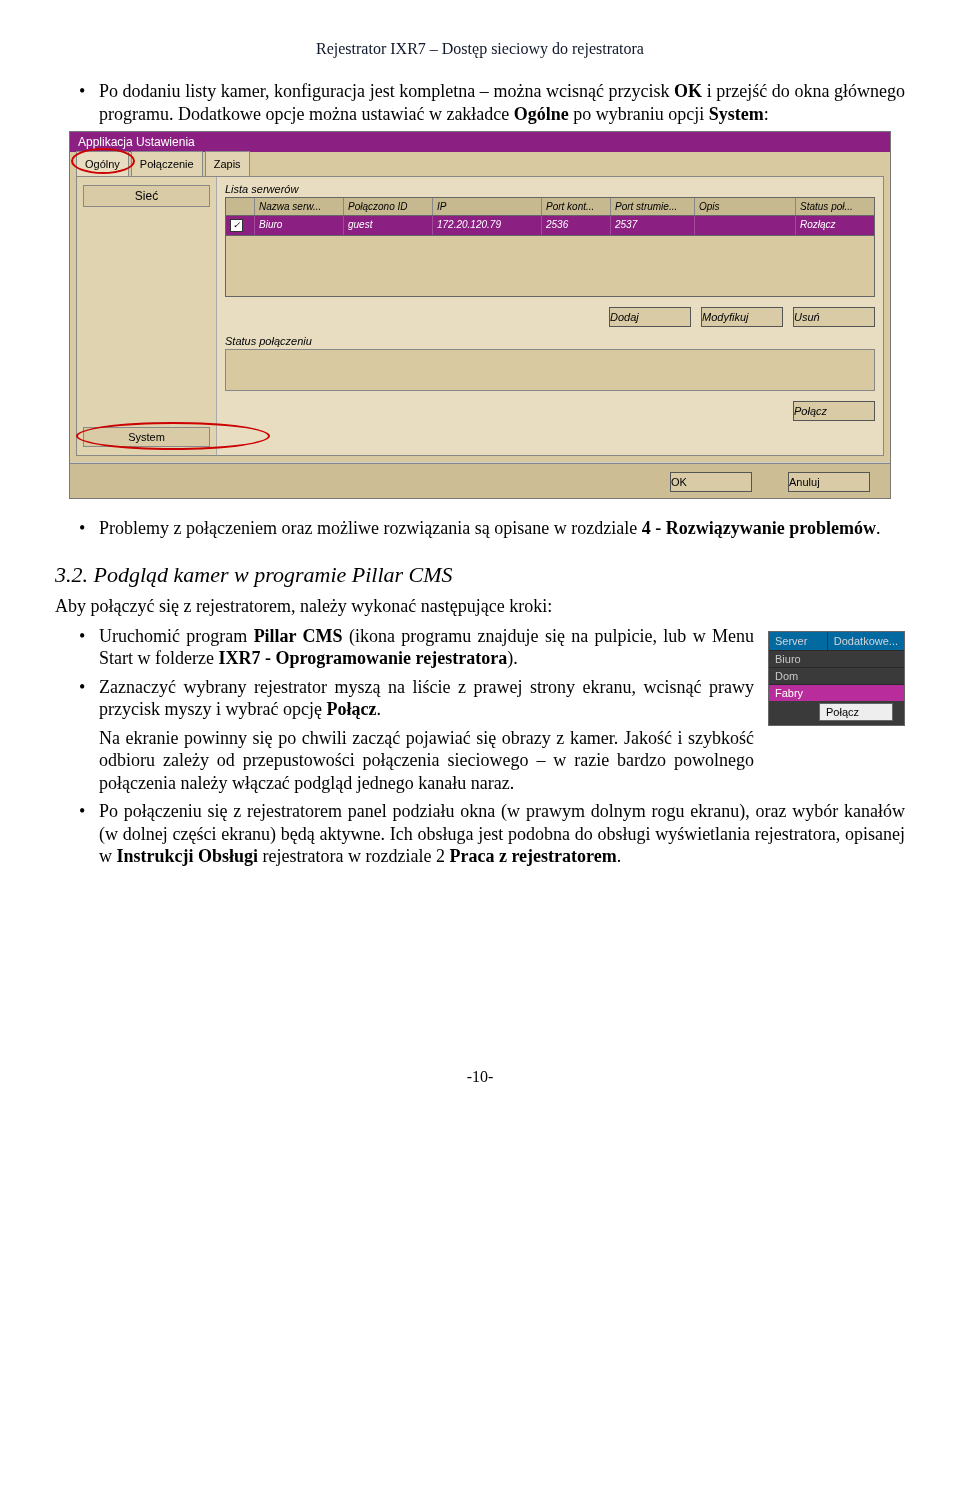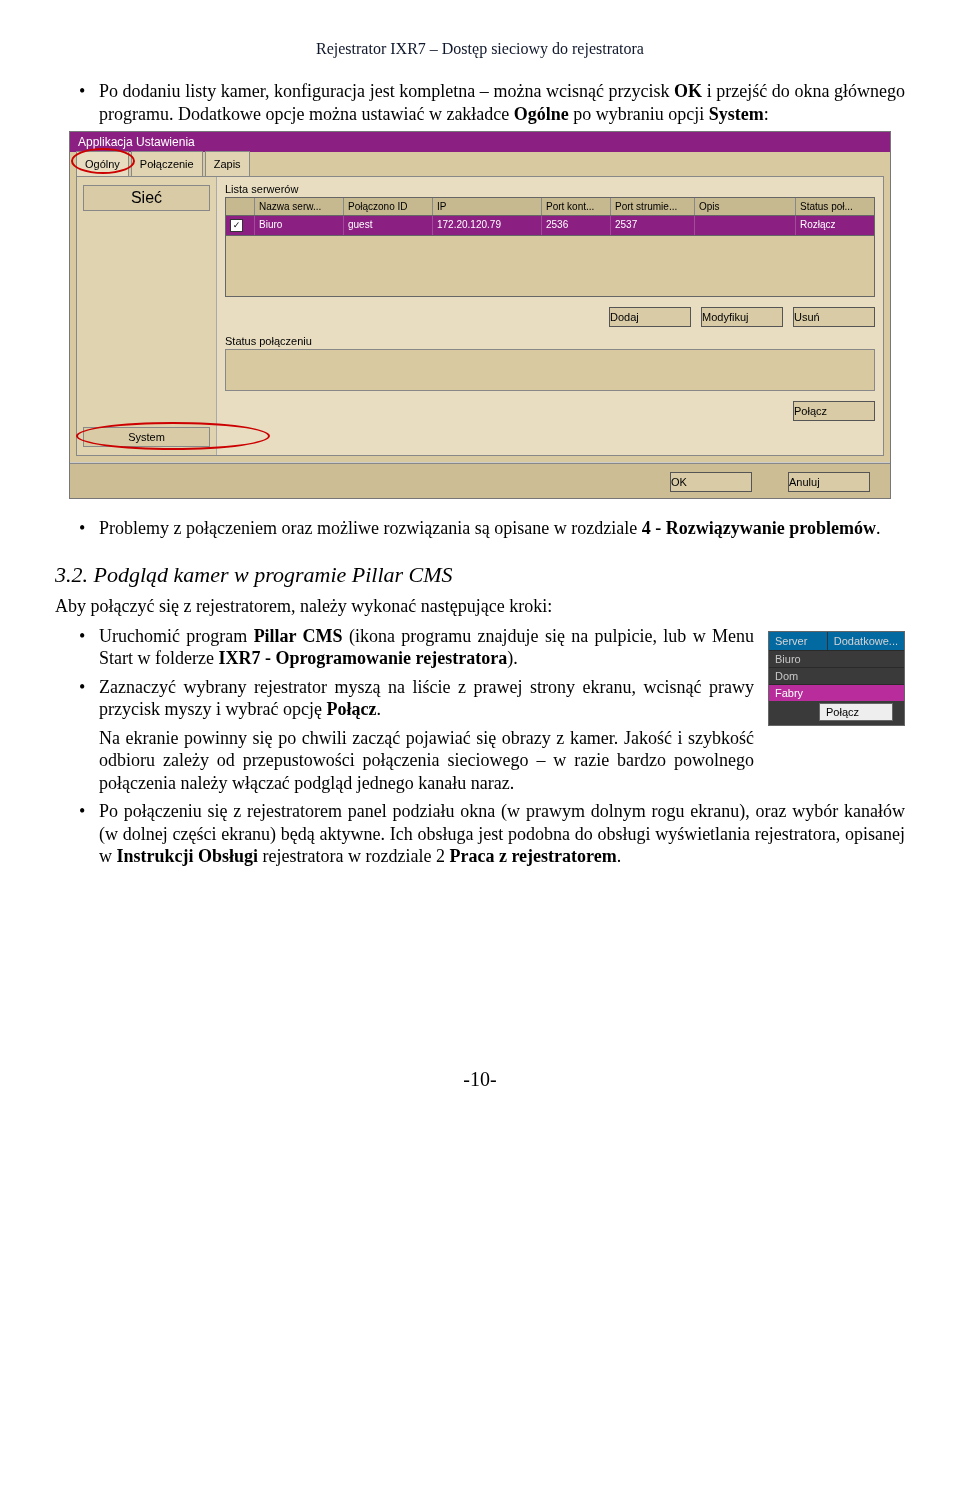--- a/index.html
+++ b/index.html
@@ -104,40 +104,41 @@
   .left-rail {
     width: 140px;
     background: #e0d3b0;
     border-right: 1px solid #aaa;
     display: flex;
     flex-direction: column;
     padding: 8px 6px;
     box-sizing: border-box;
   }
   .rail-btn-top {
-    font-size: 16px;
+    font-size: 12px;
     padding: 3px 4px;
     text-align: center;
     border: 1px solid #888;
     background: #d8cba6;
     margin-bottom: 4px;
   }
   .rail-spacer { flex: 1; }
   .rail-btn-bottom {
     font-size: 11px;
     padding: 3px 4px;
     text-align: center;
     border: 1px solid #888;
     background: #d8cba6;
     position: relative;
   }
   .right-panel {
     flex: 1;
     padding: 6px 8px;
     position: relative;
+    font-style: italic;
   }
   .section-label {
     font-size: 11px;
     margin-bottom: 2px;
   }
   .grid-head {
     display: flex;
     background: #c6b88f;
     border: 1px solid #666;
     font-size: 10px;
@@ -272,21 +273,21 @@
   }
   .section-intro {
     margin: 6px 0 8px 0;
   }
   .wrap-right {
     overflow: hidden;
   }
   .page-num {
     text-align: center;
     margin-top: 200px;
-    font-size: 20px;
+    font-size: 16px;
   }
   .clear { clear: both; }
 </style>
 </head>
 <body>
 
 <div class="header-text">Rejestrator IXR7 – Dostęp sieciowy do rejestratora</div>
 
 <ul class="doc-list">
   <li>

